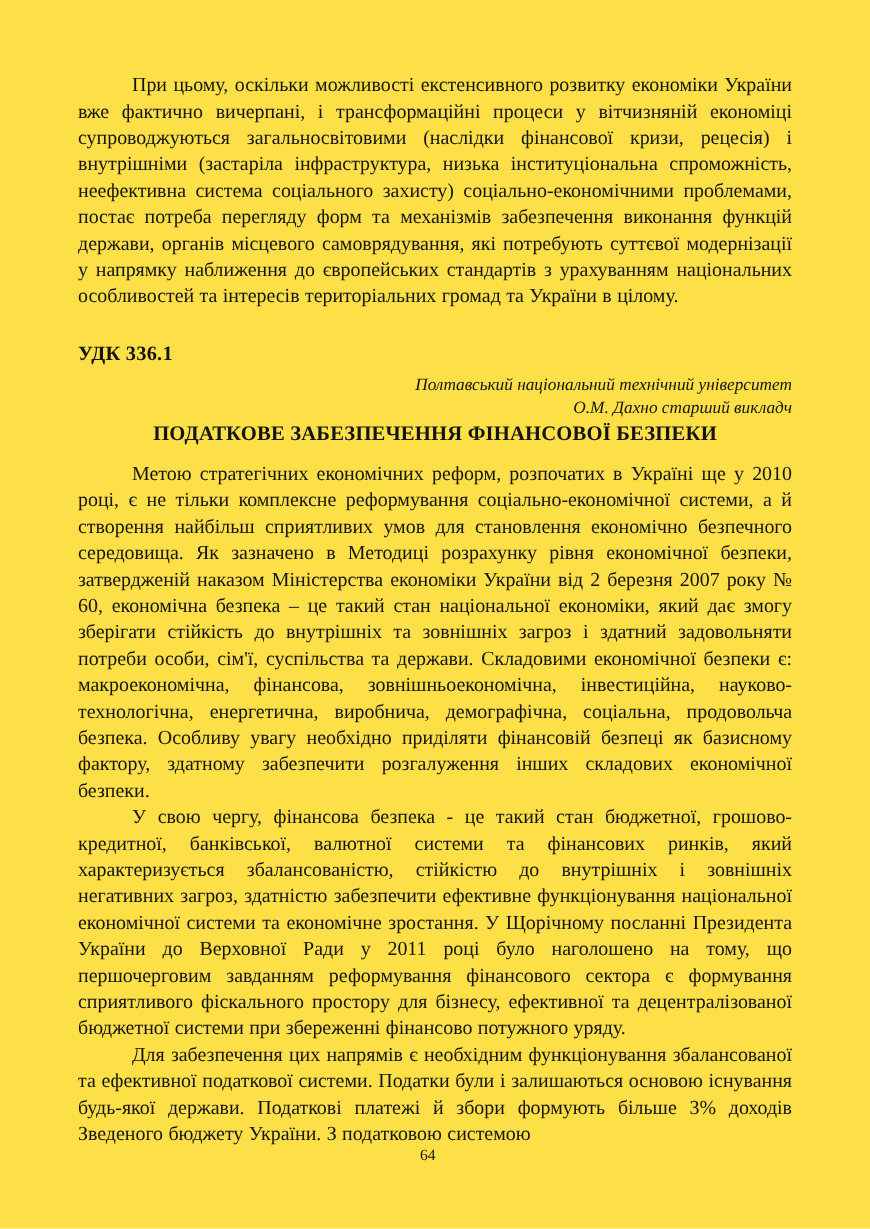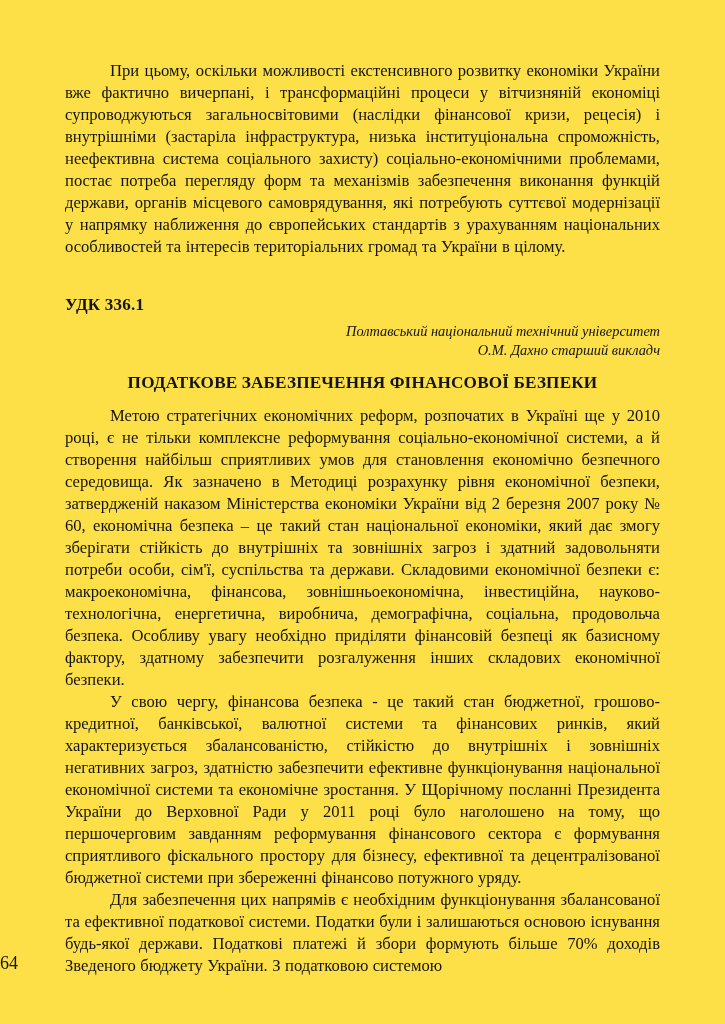--- a/index.html
+++ b/index.html
@@ -36,58 +36,59 @@
     line-height: 22px;
     text-align: justify;
     text-indent: 45px;
     text-justify: inter-word;
     word-spacing: 0.02em;
     hyphens: none;
   }
 
   
   .udk-block {
-    margin-top: 36px;
+    margin-top: 26px;
   }
   .udk {
     font-size: 17px;
     font-weight: bold;
     line-height: 22px;
     letter-spacing: 0.2px;
   }
 
   
   .author-block {
     margin-top: 6px;
     text-align: right;
     font-style: italic;
     font-size: 14.4px;
     line-height: 19px;
   }
   .author-block .line { display: block; }
 
   
   .article-title {
-    margin-top: 12px;
+    margin-top: 1px;
     text-align: center;
     font-weight: bold;
     font-size: 17.2px;
     line-height: 22px;
     letter-spacing: 0.15px;
   }
 
   .gap-after-title { height: 11px; }
 
   
   .page-number {
     position: absolute;
     left: 0;
     right: 12px;
     top: 953px;
-    font-size: 18px;
+    text-align: center;
+    font-size: 13px;
     line-height: 20px;
   }
 </style>
 </head>
 <body>
 
 <div class="page">
 
   <div class="content">
 
@@ -103,19 +104,19 @@
     </div>
 
     <div class="article-title">ПОДАТКОВЕ ЗАБЕЗПЕЧЕННЯ ФІНАНСОВОЇ БЕЗПЕКИ</div>
 
     <div class="gap-after-title"></div>
 
     <p class="body-par">Метою стратегічних економічних реформ, розпочатих в Україні ще у 2010 році, є не тільки комплексне реформування соціально-економічної системи, а й створення найбільш сприятливих умов для становлення економічно безпечного середовища. Як зазначено в Методиці розрахунку рівня економічної безпеки, затвердженій наказом Міністерства економіки України від 2 березня 2007 року № 60, економічна безпека – це такий стан національної економіки, який дає змогу зберігати стійкість до внутрішніх та зовнішніх загроз і здатний задовольняти потреби особи, сім'ї, суспільства та держави. Складовими економічної безпеки є: макроекономічна, фінансова, зовнішньоекономічна, інвестиційна, науково-технологічна, енергетична, виробнича, демографічна, соціальна, продовольча безпека. Особливу увагу необхідно приділяти фінансовій безпеці як базисному фактору, здатному забезпечити розгалуження інших складових економічної безпеки.</p>
 
     <p class="body-par">У свою чергу, фінансова безпека - це такий стан бюджетної, грошово-кредитної, банківської, валютної системи та фінансових ринків, який характеризується збалансованістю, стійкістю до внутрішніх і зовнішніх негативних загроз, здатністю забезпечити ефективне функціонування національної економічної системи та економічне зростання. У Щорічному посланні Президента України до Верховної Ради у 2011 році було наголошено на тому, що першочерговим завданням реформування фінансового сектора є формування сприятливого фіскального простору для бізнесу, ефективної та децентралізованої бюджетної системи при збереженні фінансово потужного уряду.</p>
 
-    <p class="body-par">Для забезпечення цих напрямів є необхідним функціонування збалансованої та ефективної податкової системи. Податки були і залишаються основою існування будь-якої держави. Податкові платежі й збори формують більше 70% доходів Зведеного бюджету України. З податковою системою</p>
+    <p class="body-par">Для забезпечення цих напрямів є необхідним функціонування збалансованої та ефективної податкової системи. Податки були і залишаються основою існування будь-якої держави. Податкові платежі й збори формують більше 3% доходів Зведеного бюджету України. З податковою системою</p>
 
   </div>
 
   <div class="page-number">64</div>
 
 </div>
 
 </body></html>

